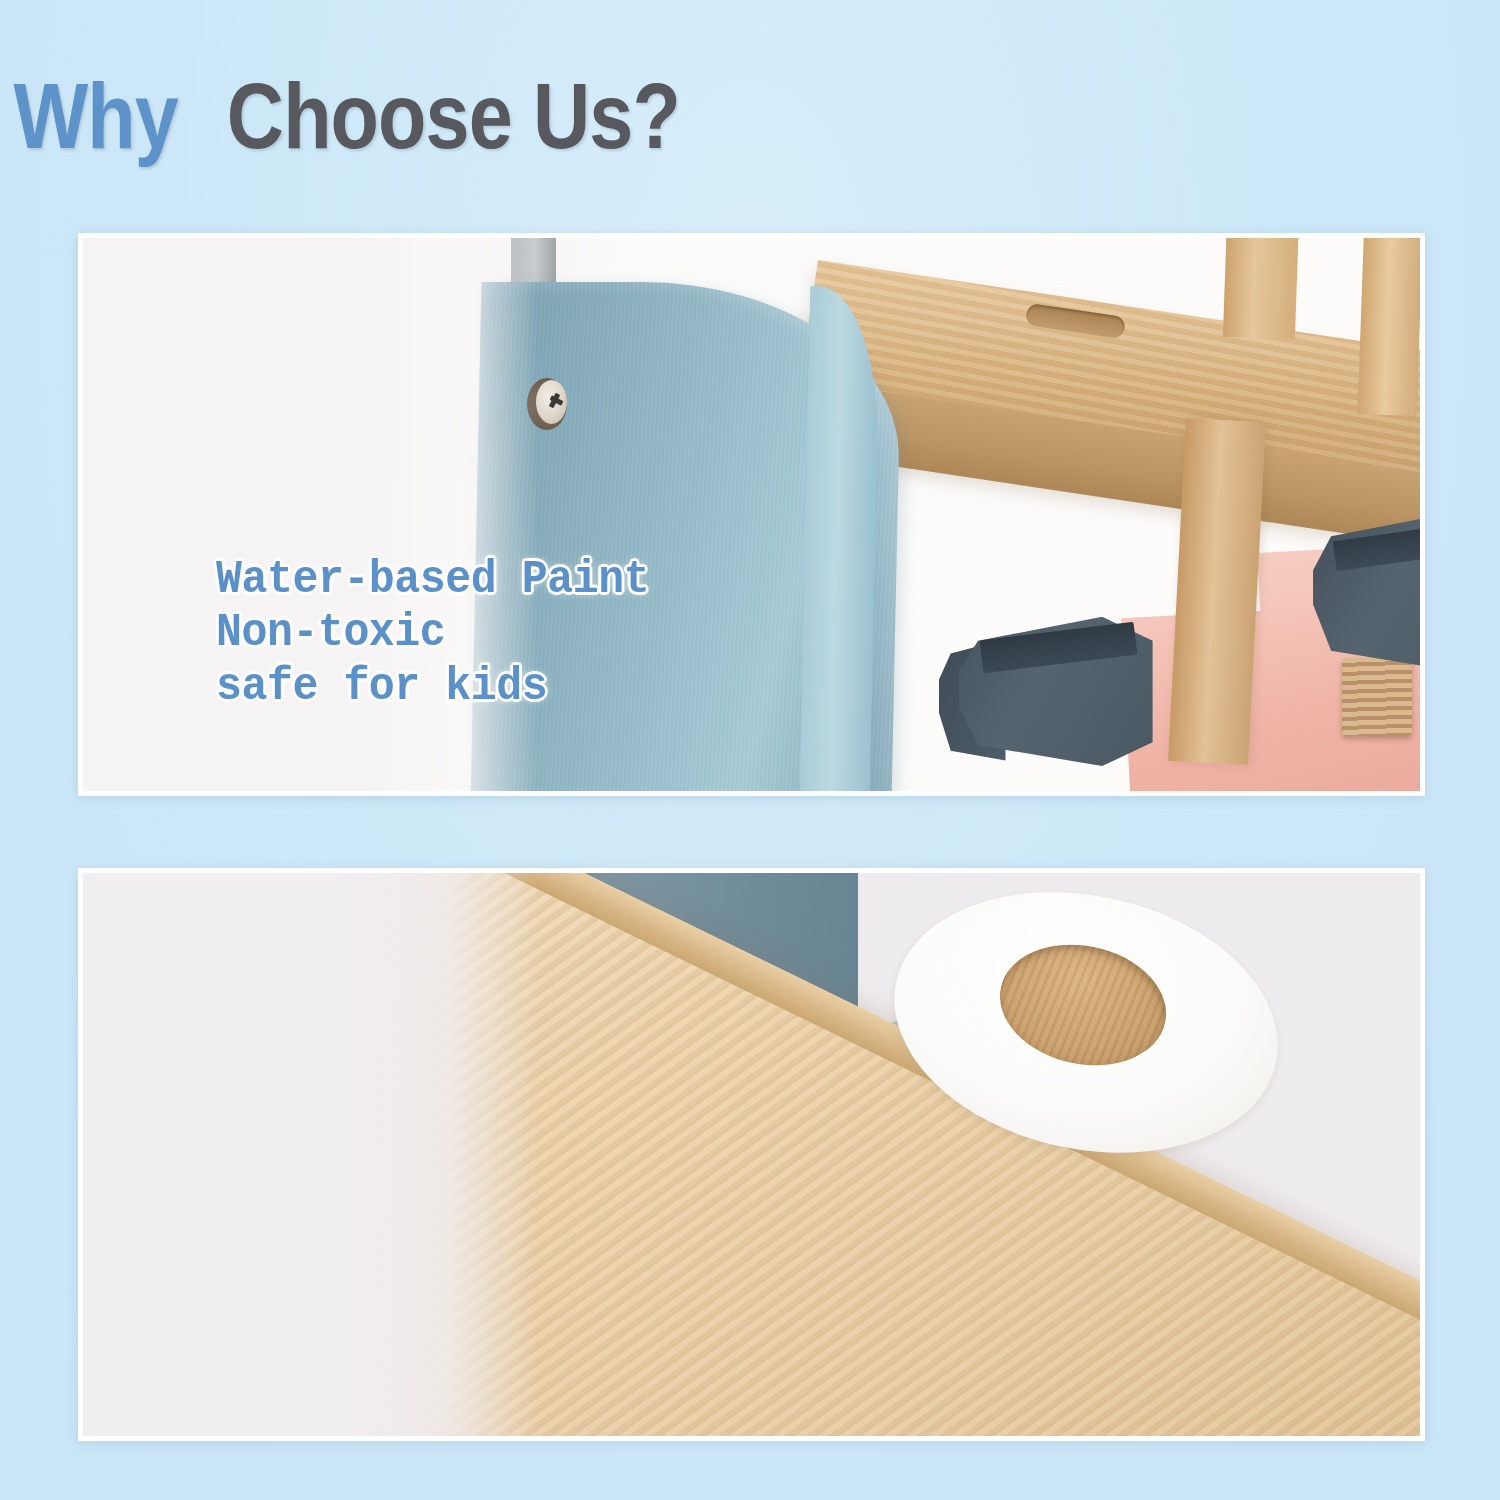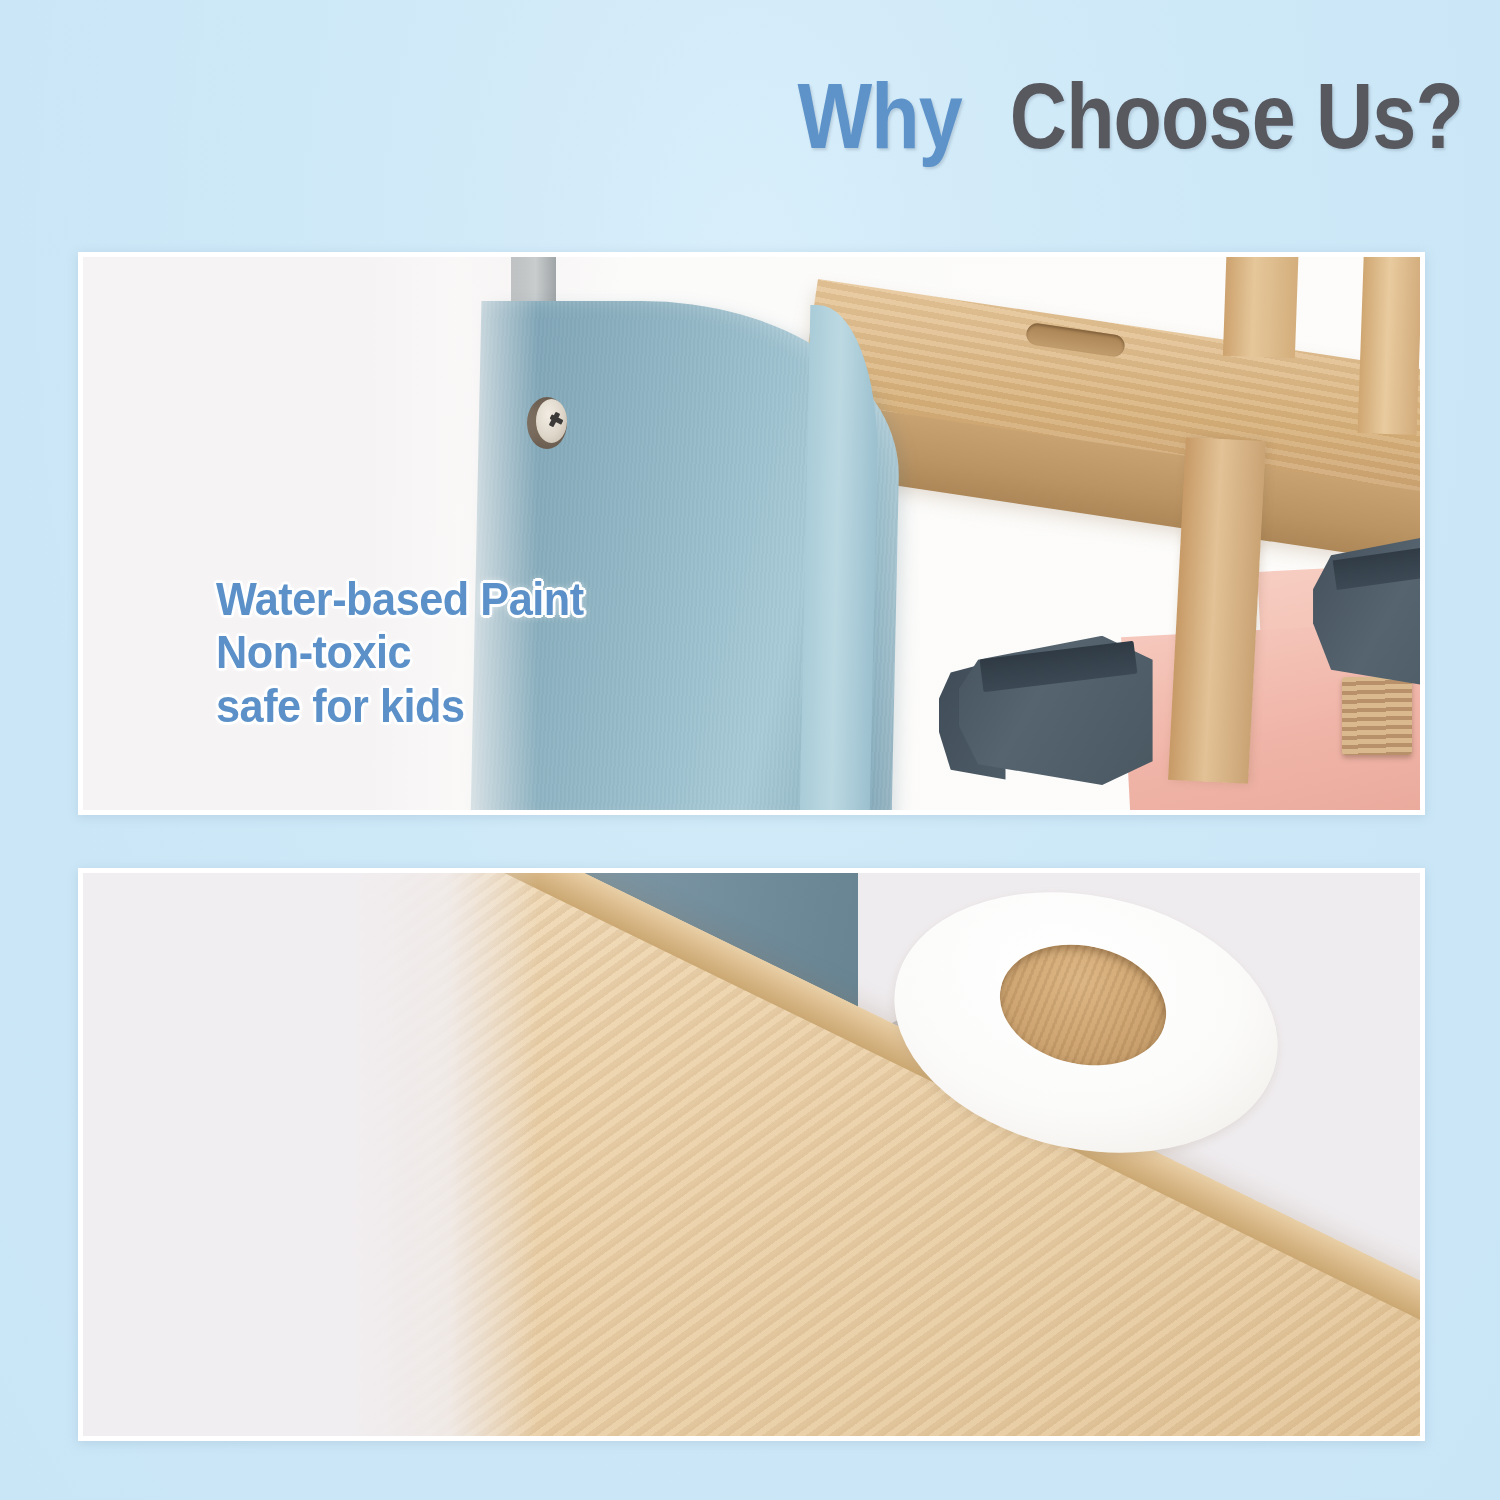--- a/index.html
+++ b/index.html
@@ -11,21 +11,21 @@
   }
   .stage {
     position:absolute; left:0; top:0; width:1500px; height:1500px;
     background:
       radial-gradient(ellipse at 50% 18%, #d8eefb 0%, #cde8f7 45%, #c9e6f7 100%);
   }
 
   
   .title-wrap {
     position:absolute; left:0; top:70px; width:1500px;
-    text-align:right;
+    text-align:left;
     line-height:1;
     white-space:nowrap;
   }
   .title-word {
     display:inline-block;
     font-size:92px;
     font-weight:bold;
     letter-spacing:-1px;
     transform:scaleX(0.86);
     transform-origin:center;
@@ -35,21 +35,21 @@
   .title-rest  { color:#58585f; margin-left:-6px; }
 
   
   .panel {
     position:absolute;
     overflow:hidden;
     background:#f4f1f2;
     border:5px solid #ffffff;
     box-shadow:0 2px 10px rgba(120,150,175,.25);
   }
-  #panel-1 { left:78px; top:252px; width:1347px; height:563px; }
+  #panel-1 { left:78px; top:233px; width:1347px; height:563px;font-family:Liberation Mono, monospace; }
   #panel-2 { left:78px; top:868px; width:1347px; height:573px; }
 
   .photo { position:absolute; inset:0; overflow:hidden; }
 
   
   .p1-bg {
     position:absolute; inset:0;
     background:linear-gradient(100deg,#f7f4f5 0%,#f4f0f1 24%,#fbfbfa 38%,#fdfcfa 100%);
   }
   

